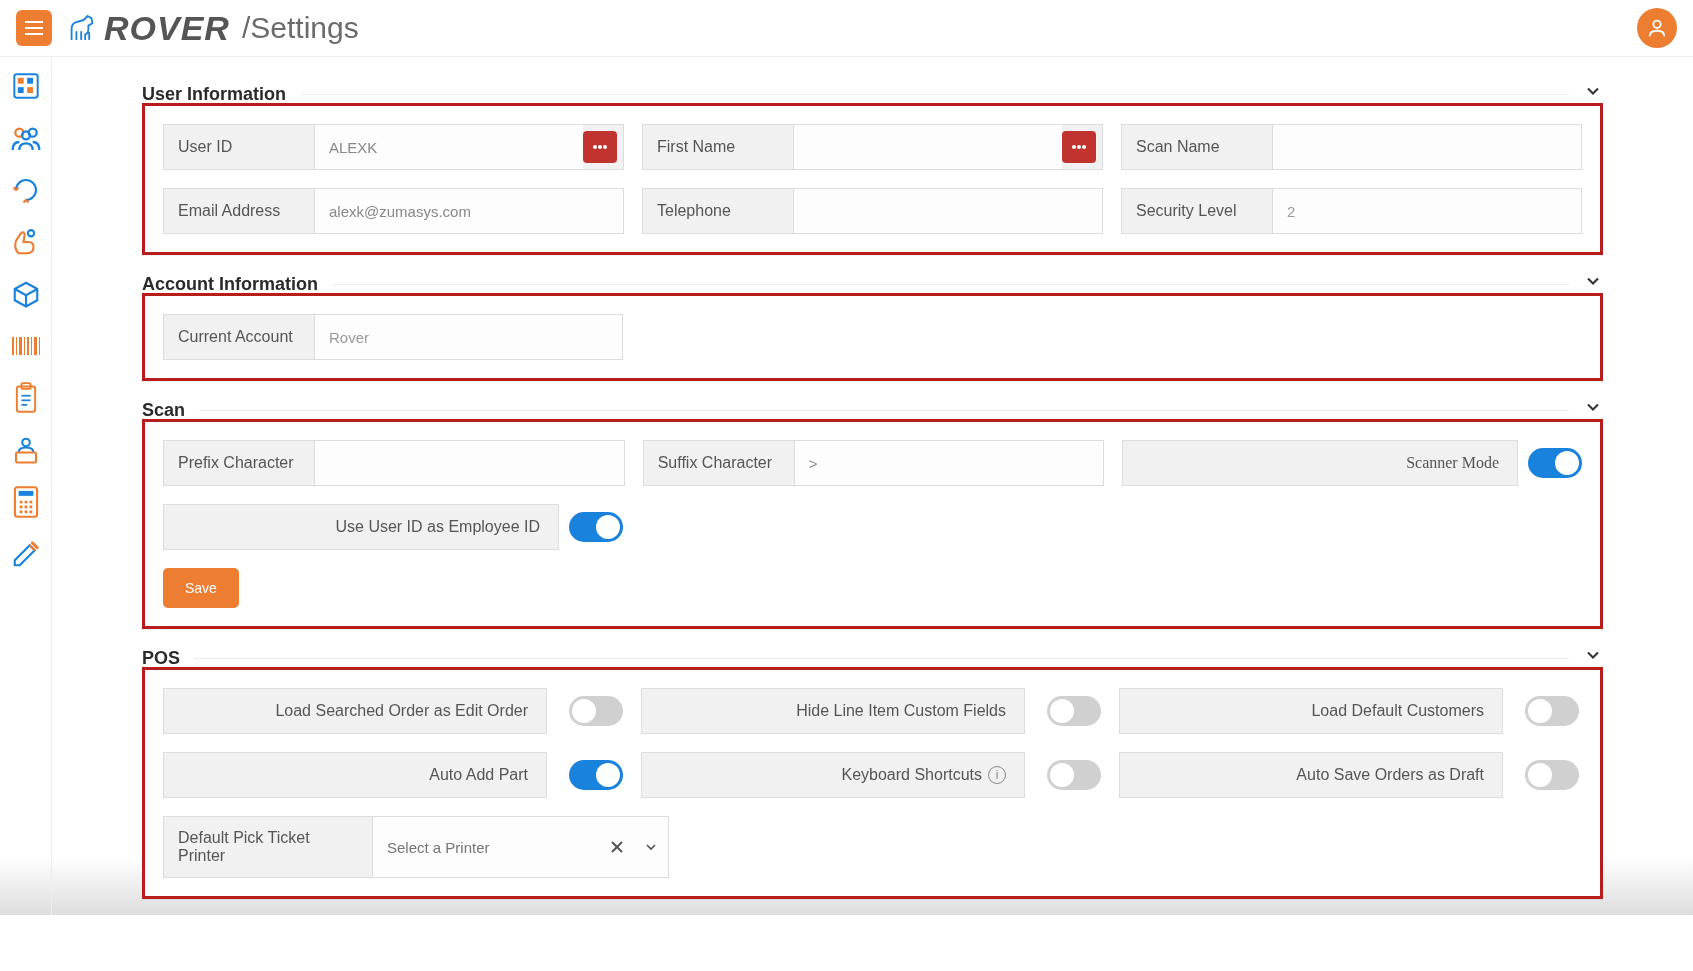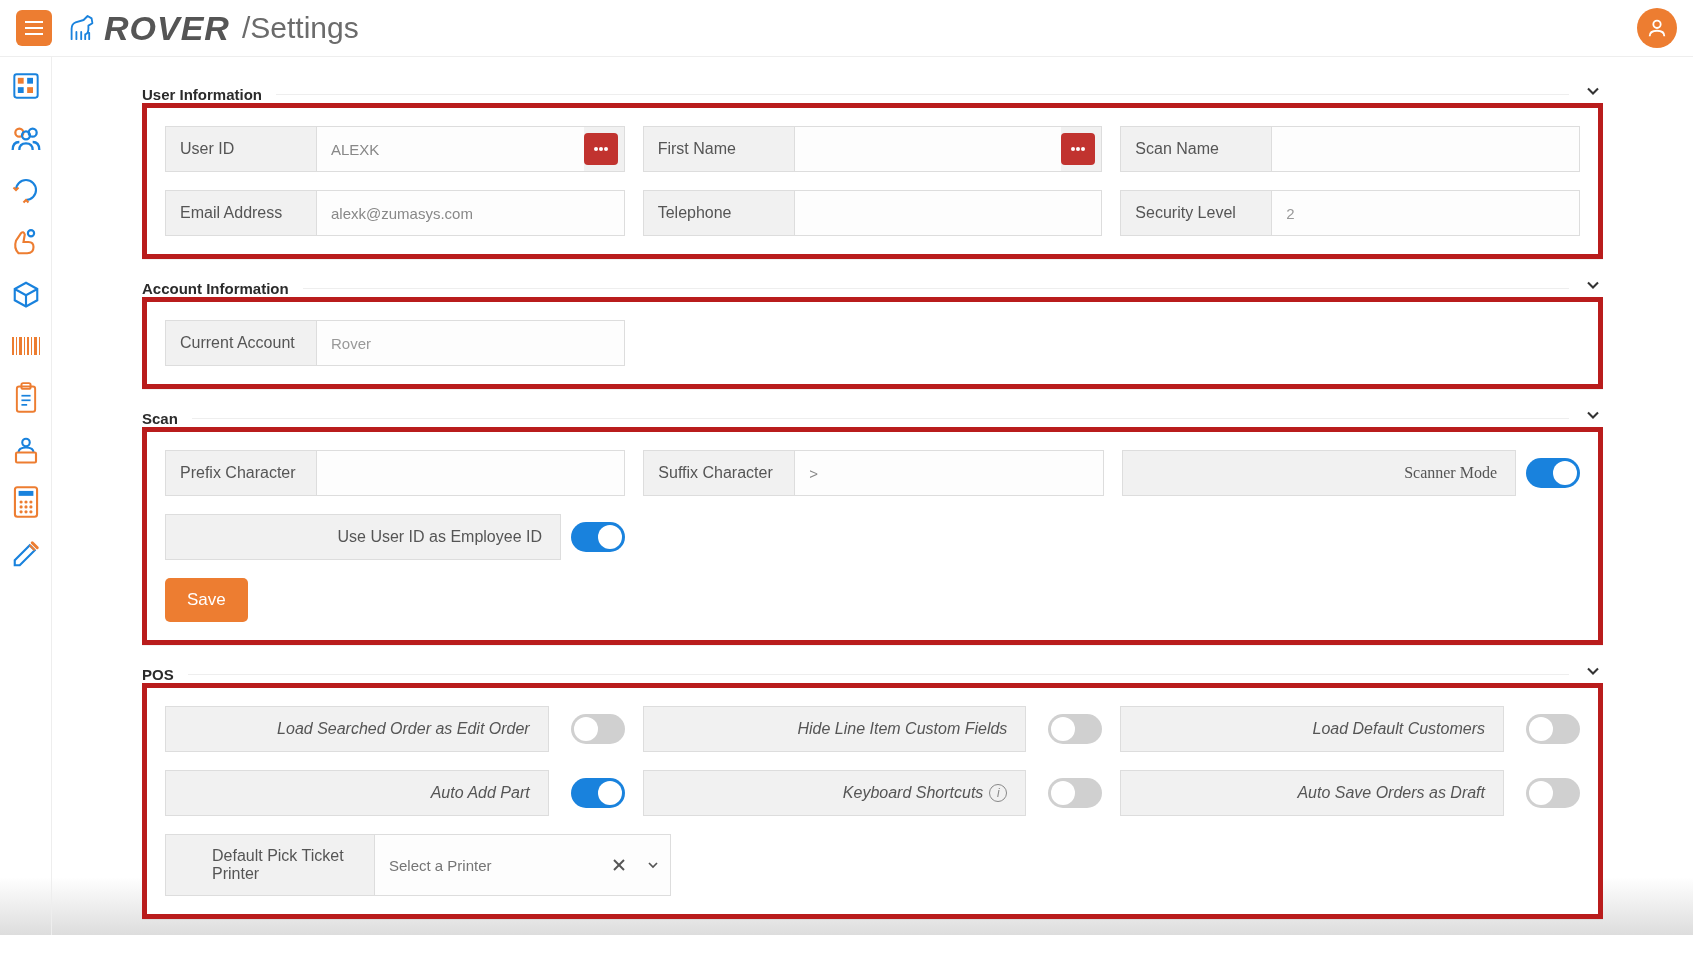--- a/index.html
+++ b/index.html
@@ -46,27 +46,27 @@
   }
   .sidebar-icon {
     width:34px; height:34px; display:flex; align-items:center; justify-content:center;
     cursor:pointer;
   }
   
   .content { flex:1; padding:24px 90px 0 90px; }
   .section { margin-bottom:16px; }
   .section-head {
     display:flex; align-items:center;
-    font-size:15px; font-weight:600; color:#2b2b2b;
+    font-size:18px; font-weight:600; color:#2b2b2b;
     margin-bottom:-12px;
   }
   .section-head .line { flex:1; height:1px; background:#eee; margin:0 14px; }
   .chev { color:#444; cursor:pointer; font-size:22px; }
   .panel {
-    border:5px solid #b91c1c;
+    border:3px solid #b91c1c;
     padding:18px;
     background:#fff;
     margin-top:8px;
     box-shadow:0 1px 0 rgba(0,0,0,0.05);
   }
   .row { display:flex; gap:18px; margin-bottom:18px; }
   .row:last-child { margin-bottom:0; }
   .field-group {
     flex:1; display:flex;
     border:1px solid #ddd;
@@ -102,25 +102,25 @@
   .toggle.on { background:#1982dd; }
   .toggle .knob {
     position:absolute; top:3px; left:3px; width:24px; height:24px;
     background:#fff; border-radius:50%; transition:left .1s;
   }
   .toggle.on .knob { left:27px; }
   .toggle-cell { display:flex; align-items:center; }
   
   .btn-save {
     background:#ed7d31; color:#fff; border:none;
-    padding:12px 22px; font-size:17px; border-radius:5px;
+    padding:12px 22px; font-size:14px; border-radius:5px;
     cursor:pointer;
   }
   .pos-toggle-group { display:flex; align-items:center; flex:1; max-width:460px; gap:12px;}
-  .pos-toggle-group .field-group { flex:1;font-style:italic; }
+  .pos-toggle-group .field-group { flex:1; }
   
   .printer-select {
     display:flex; align-items:center; background:#fdfdfd; border:1px solid #ddd;
     min-height:46px; margin-left:-1px;
   }
   .printer-select .sel-input {
     flex:1; padding:12px 14px; background:transparent; border:none;
     color:#737373; font-size:15px; outline:none;
   }
   .printer-select .x-btn, .printer-select .caret {
@@ -433,21 +433,21 @@
             <div class="field-group flat">
                 <div class="field-label wide">Auto Save Orders as Draft</div>
               </div>
             <div class="toggle">
                 <div class="knob"></div>
               </div>
           </div>
         </div>
         <div class="row pos-row">
           <div style="display:flex; flex:0 0 460px;">
-            <div class="field-group flat" style="flex:0 0 210px;padding-left:32px;">
+            <div class="field-group flat" style="flex:0 0 210px;">
               <div class="field-label" style="flex:1; min-width:0;">Default Pick Ticket Printer</div>
             </div>
             <div class="printer-select" style="flex:1;">
               <input class="sel-input" placeholder="Select a Printer" style="">
               <div class="x-btn">
                 <svg width="14" height="14" viewBox="0 0 14 14">
                     <line x1="2" y1="2" x2="12" y2="12" stroke="#555" stroke-width="2"></line>
                     <line x1="12" y1="2" x2="2" y2="12" stroke="#555" stroke-width="2"></line>
                   </svg>
               </div>

